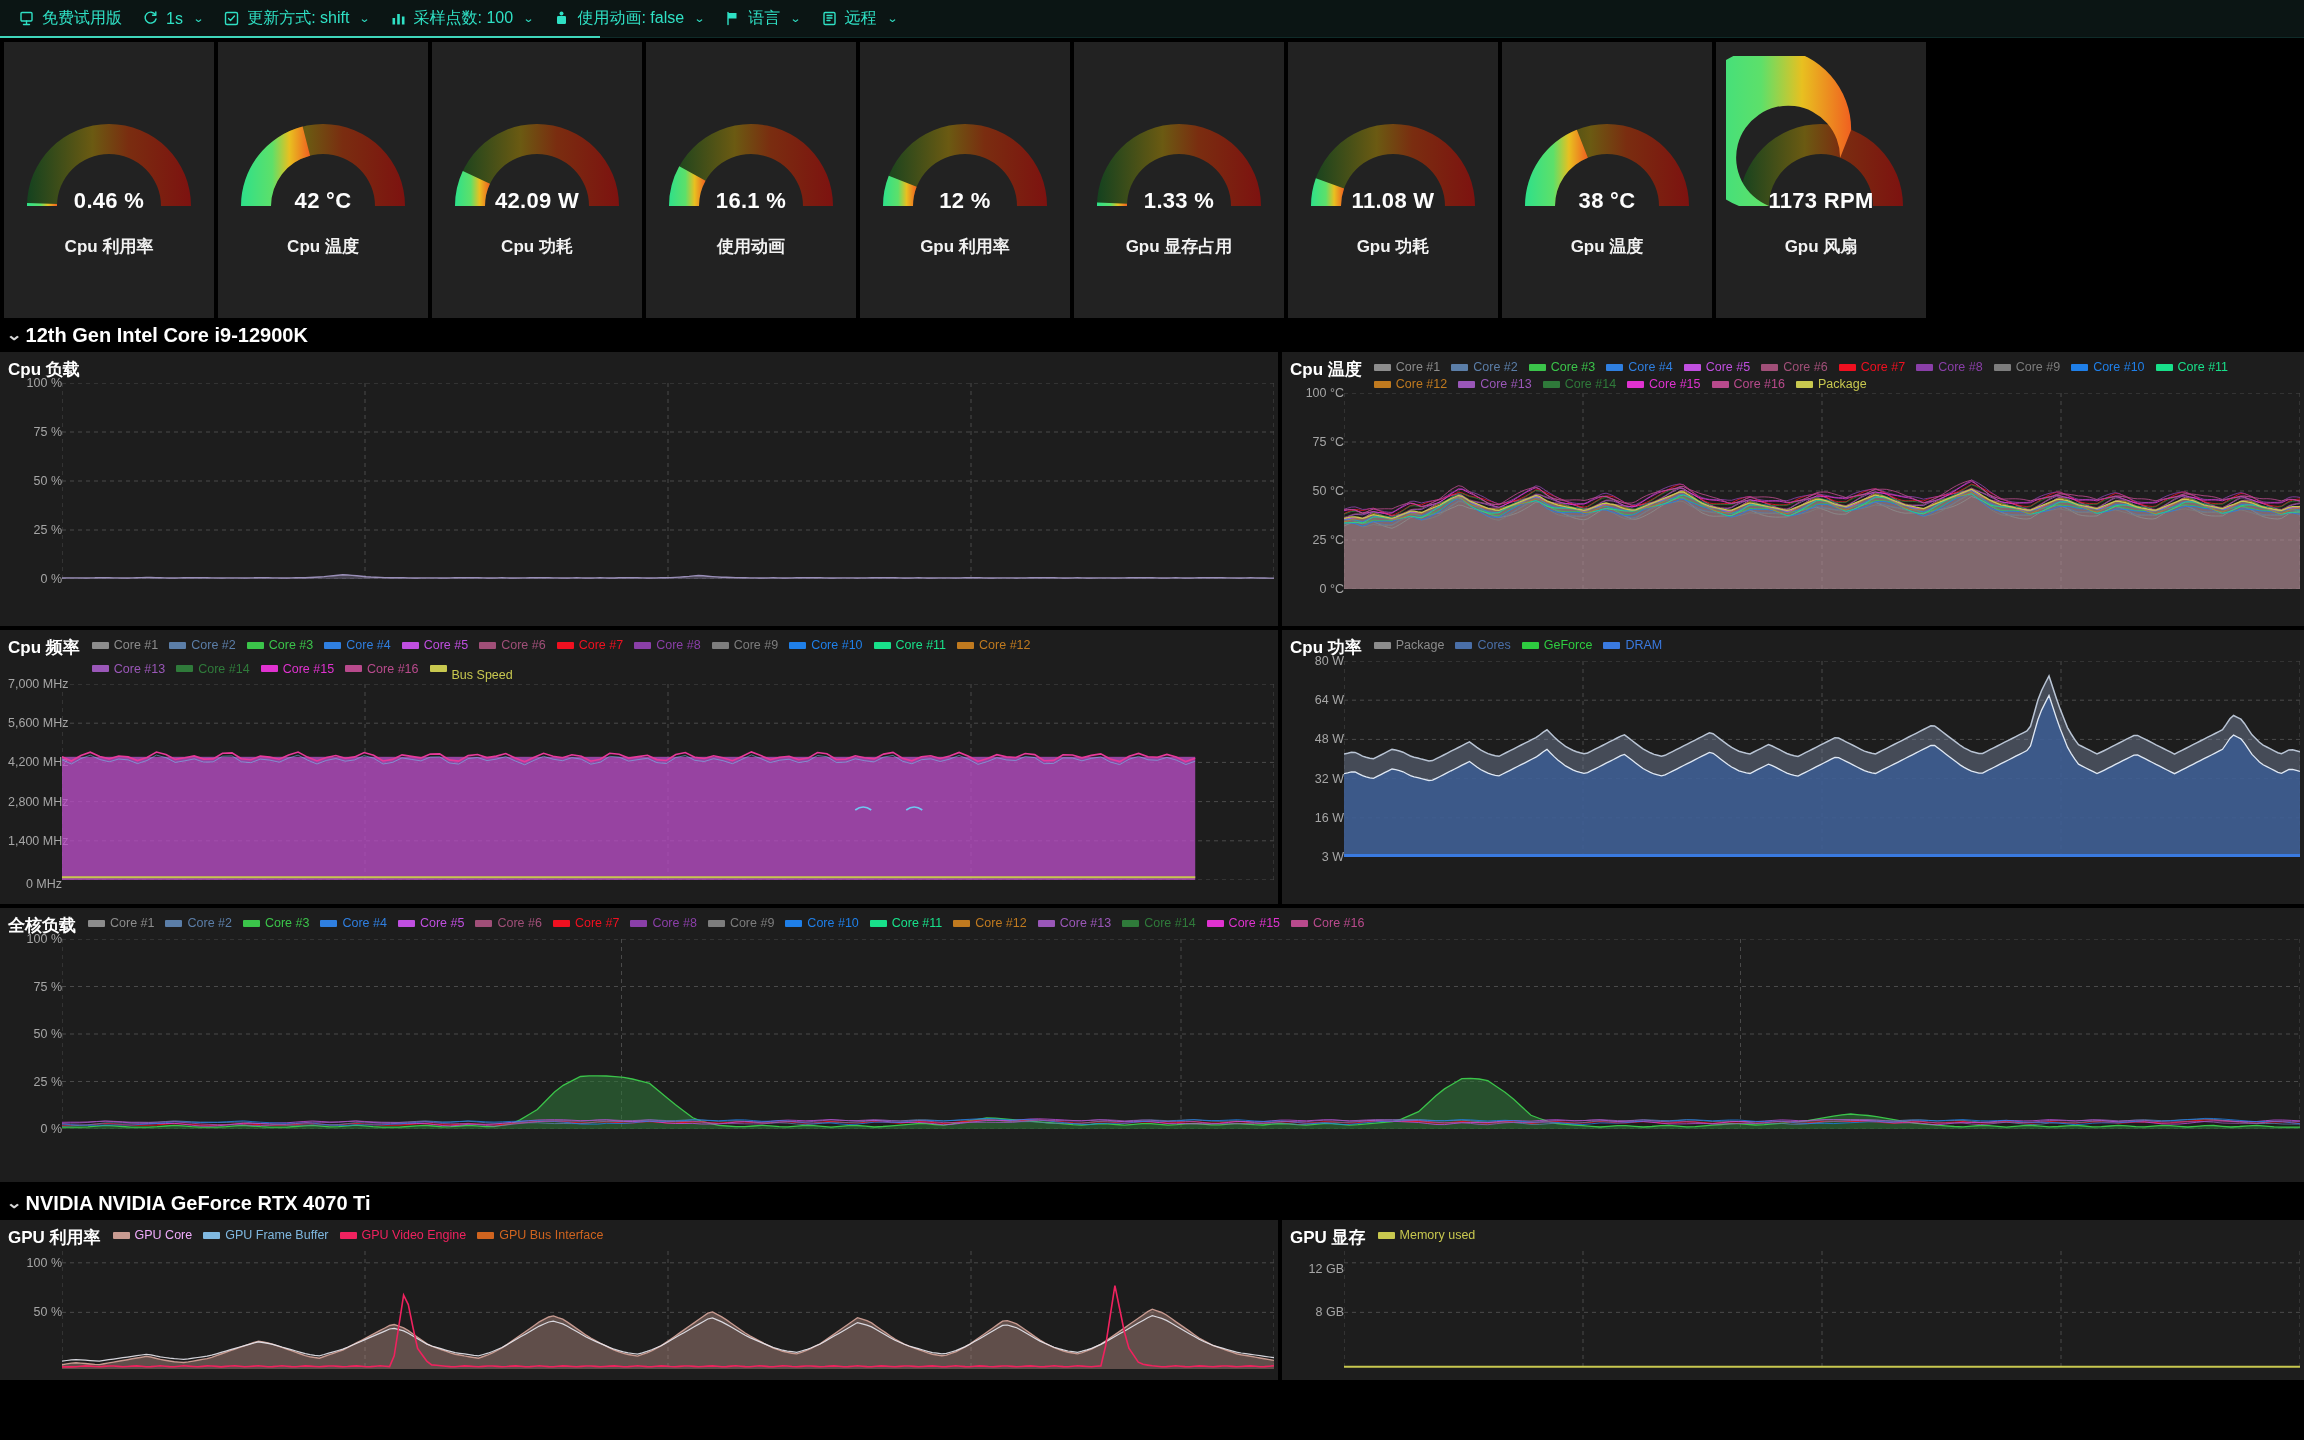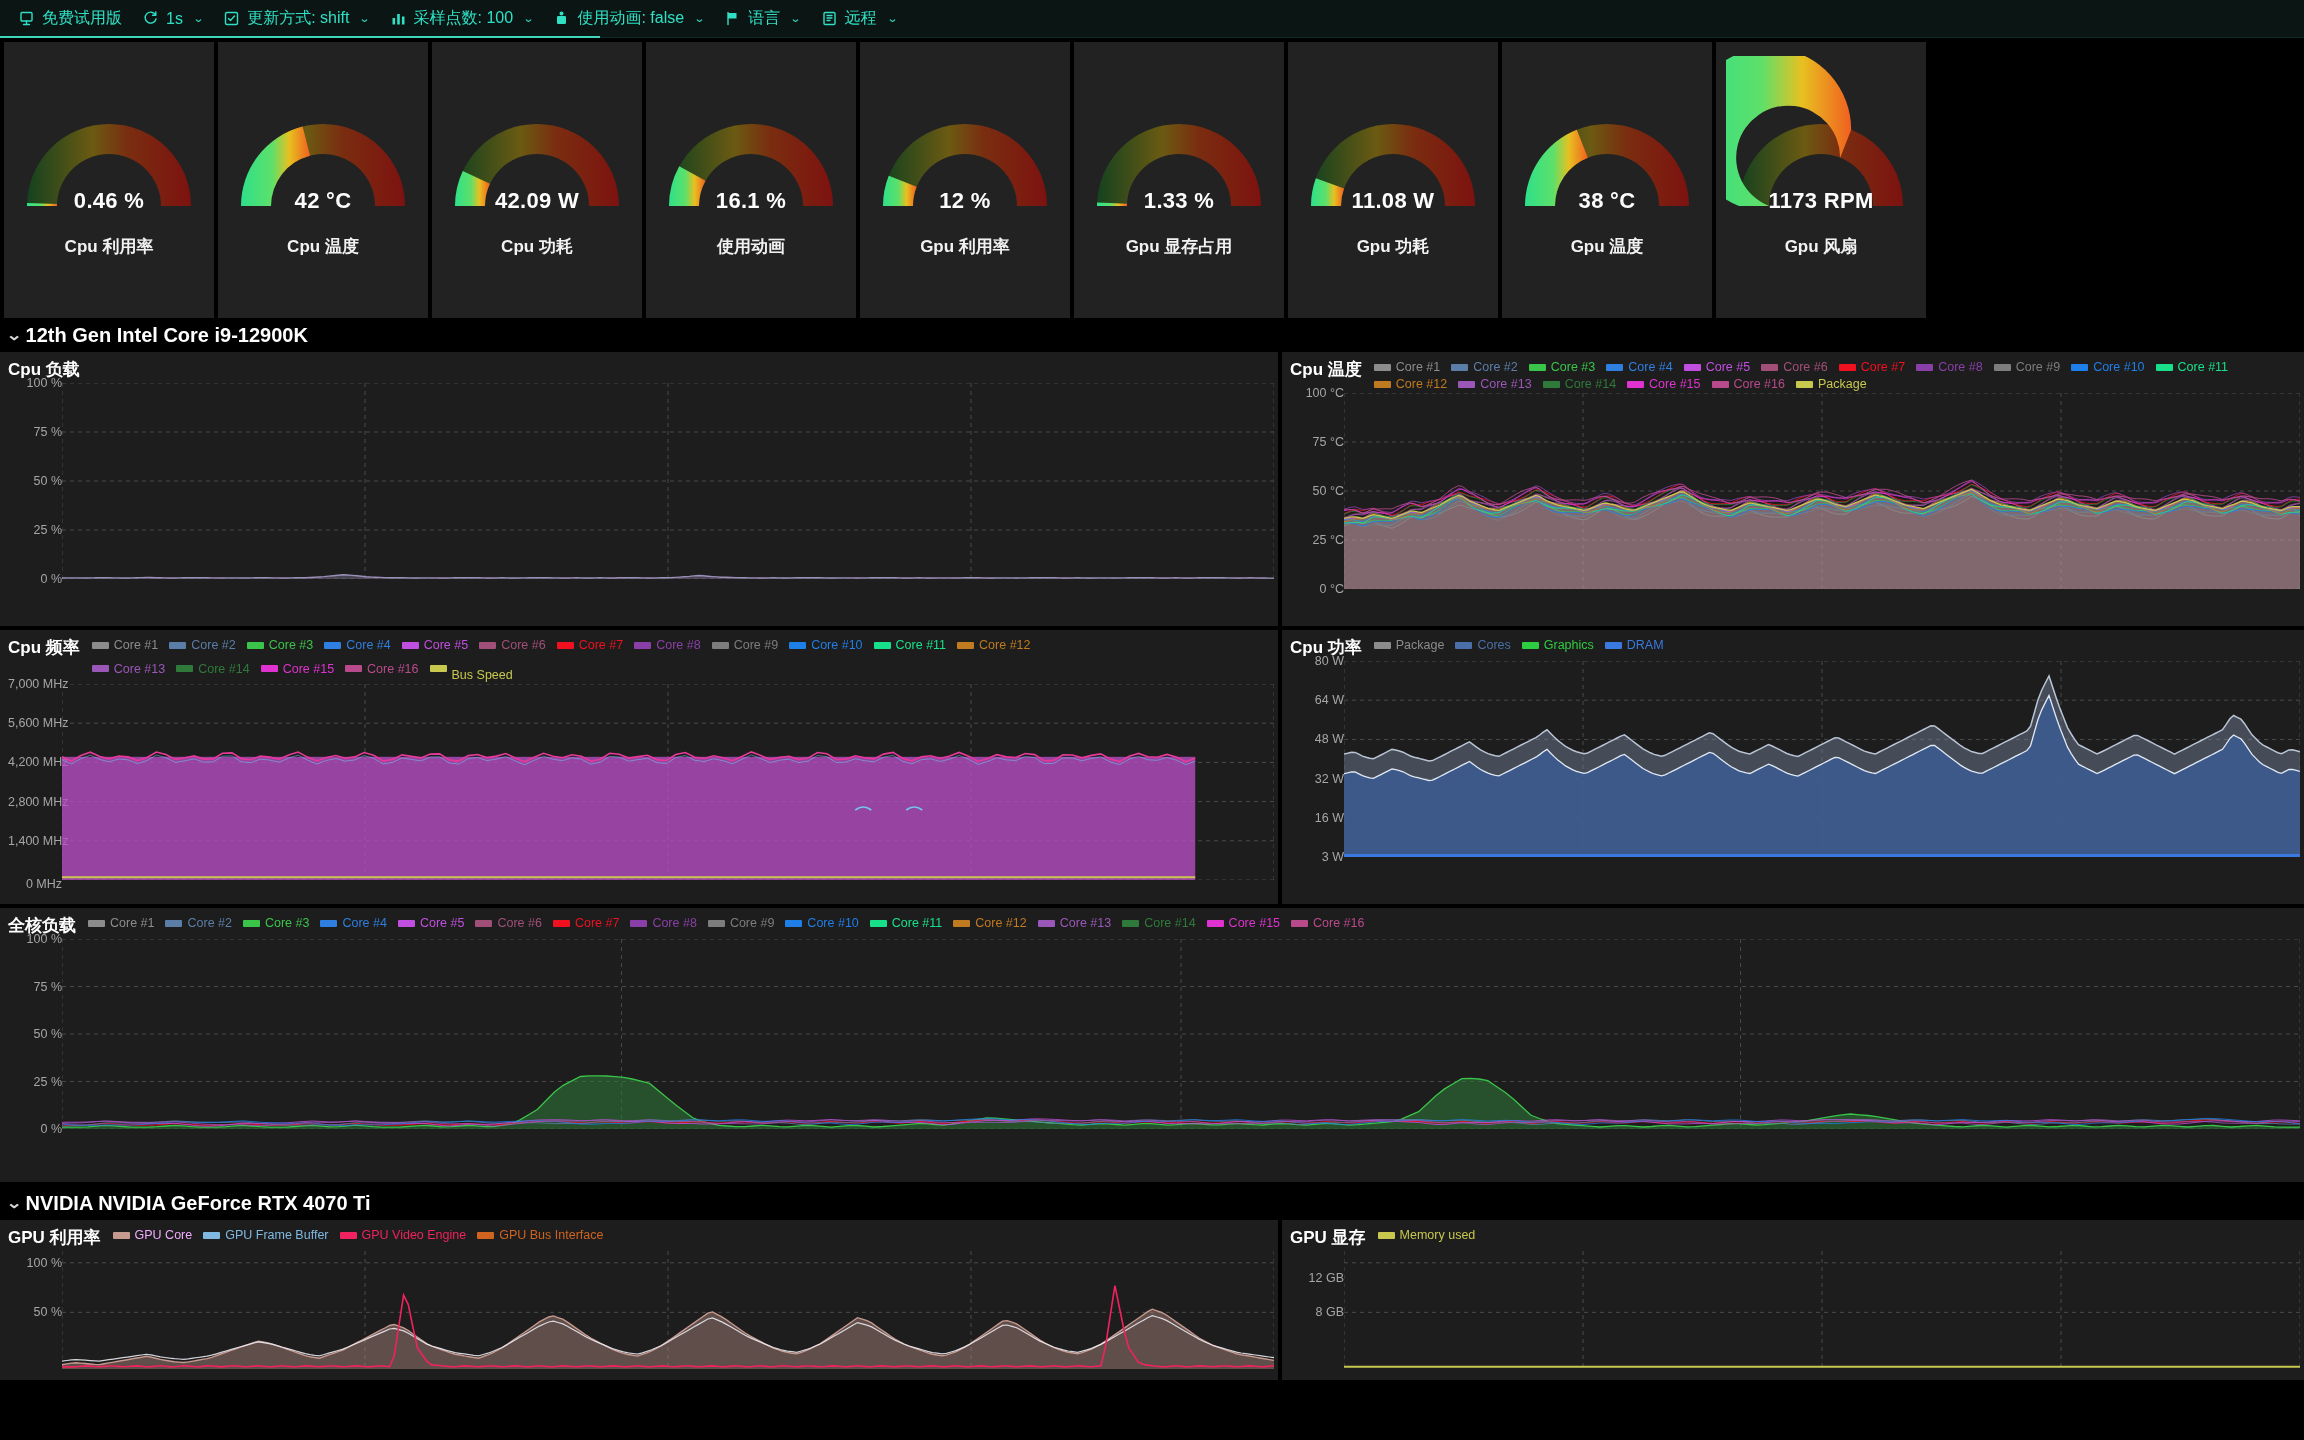--- a/index.html
+++ b/index.html
@@ -728,21 +728,21 @@
           <span class="lg">
             <span class="swatch" style="background: rgb(140, 140, 140);"></span>
             <span style="color: rgb(140, 140, 140);">Package</span>
           </span>
           <span class="lg">
             <span class="swatch" style="background: rgb(74, 111, 168);"></span>
             <span style="color: rgb(74, 111, 168);">Cores</span>
           </span>
           <span class="lg">
             <span class="swatch" style="background: rgb(46, 204, 64);"></span>
-            <span style="color: rgb(46, 204, 64);">Graphics</span>
+            <span style="color: rgb(46, 204, 64);">GeForce</span>
           </span>
           <span class="lg">
             <span class="swatch" style="background: rgb(58, 122, 224);"></span>
             <span style="color: rgb(58, 122, 224);">DRAM</span>
           </span>
         </div>
       </div>
       <div class="plot" style="height: 196px;">
         <div class="yaxis" style="width: 62px; height: 196px;">
           <div class="ytick" style="top: 0px; width: 54px;">80 W</div>
@@ -929,21 +929,21 @@
         <div class="panel-title">GPU 显存</div>
         <div class="legend">
           <span class="lg">
             <span class="swatch" style="background: rgb(200, 200, 79);"></span>
             <span style="color: rgb(200, 200, 79);">Memory used</span>
           </span>
         </div>
       </div>
       <div class="plot" style="height: 118px;">
         <div class="yaxis" style="width: 62px; height: 118px;">
-          <div class="ytick" style="top: 27px; width: 54px;">12 GB</div>
+          <div class="ytick" style="top: 18px; width: 54px;">12 GB</div>
           <div class="ytick" style="top: 61.36px; width: 54px;">8 GB</div>
         </div>
         <svg width="956" height="118" style="position:absolute;left:62px;top:0;">
           <line x1="0" y1="11.8" x2="956" y2="11.8" stroke="#4a4a4a" stroke-width="1" stroke-dasharray="4 4"></line>
           <line x1="0" y1="61.36" x2="956" y2="61.36" stroke="#4a4a4a" stroke-width="1" stroke-dasharray="4 4"></line>
           <line x1="239" y1="0" x2="239" y2="118" stroke="#4a4a4a" stroke-width="1" stroke-dasharray="4 4"></line>
           <line x1="478" y1="0" x2="478" y2="118" stroke="#4a4a4a" stroke-width="1" stroke-dasharray="4 4"></line>
           <line x1="717" y1="0" x2="717" y2="118" stroke="#4a4a4a" stroke-width="1" stroke-dasharray="4 4"></line>
           <line x1="956" y1="0" x2="956" y2="118" stroke="#4a4a4a" stroke-width="1" stroke-dasharray="4 4"></line>
           <line x1="0" y1="0" x2="0" y2="118" stroke="#4a4a4a" stroke-width="1" stroke-dasharray="4 4"></line>

